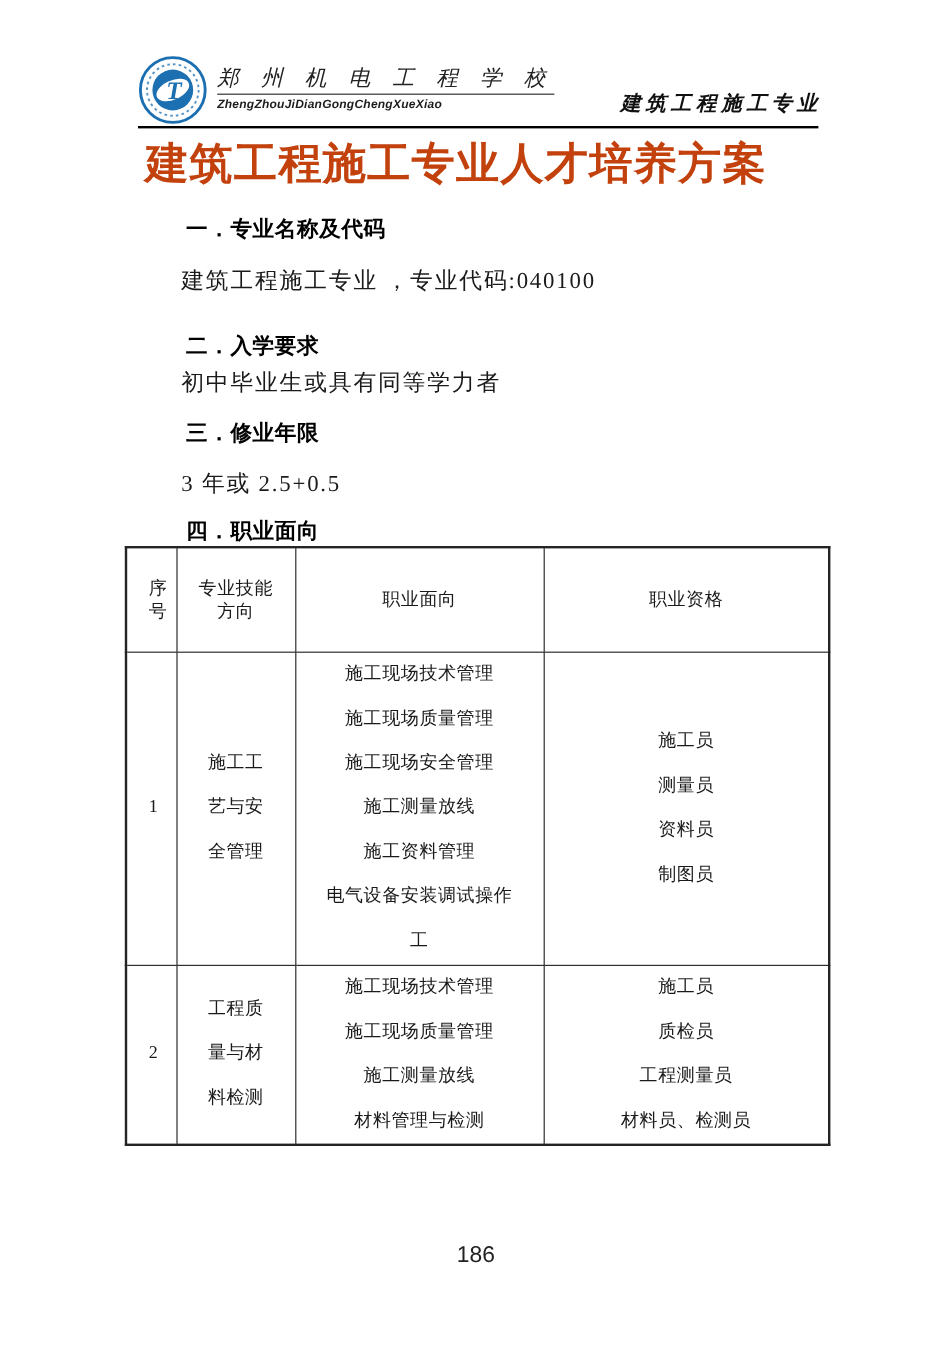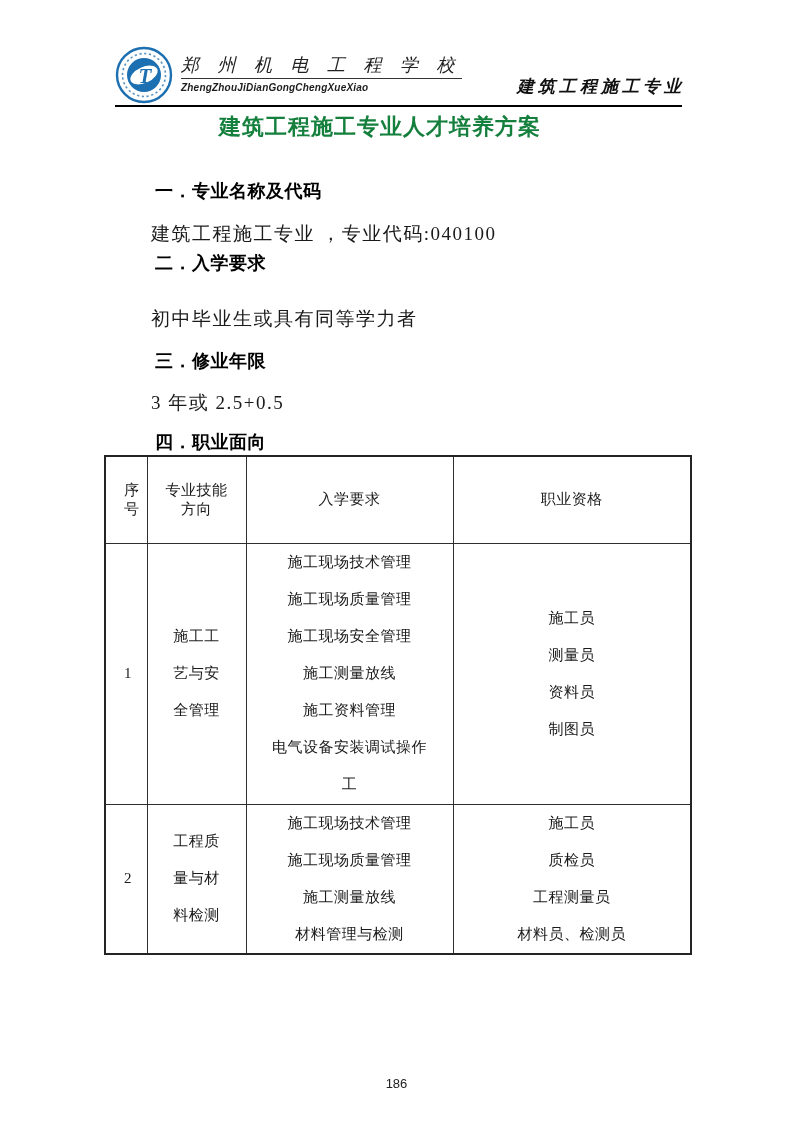--- a/index.html
+++ b/index.html
@@ -30,30 +30,30 @@
     font-size:17px;font-weight:bold;font-style:italic;
     letter-spacing:4px;color:#111;white-space:nowrap;align-self:flex-end;
     margin-bottom:8px;}
   .header-rule{position:absolute;top:105px;left:115px;width:567px;height:0;
     border-top:2.6px solid #000;}
 
   
   .doc-title{position:absolute;top:112px;left:0;width:760px;
     text-align:center;
     font-family:"Liberation Sans","DejaVu Sans",sans-serif;
-    font-size:22px;font-weight:bold;letter-spacing:1px;color:#15803d;}
+    font-size:36px;font-weight:bold;letter-spacing:1px;color:#c2410c;}
 
   
   .sec-heading{position:absolute;left:155px;
     font-size:18px;font-weight:bold;letter-spacing:0.5px;color:#000;
     white-space:nowrap;}
   .sec-body{position:absolute;left:151px;
     font-size:19px;letter-spacing:1.5px;color:#1a1a1a;white-space:nowrap;}
   #h1{top:179px} #b1{top:221px}
-  #h2{top:251px} #b2{top:306px}
+  #h2{top:276px} #b2{top:306px}
   #h3{top:349px} #b3{top:390px}
   #h4{top:430px}
 
   
   .career-table{
     position:absolute;top:455px;left:104px;
     border-collapse:collapse;table-layout:fixed;
     width:586px;
     font-size:15px;letter-spacing:0.5px;color:#1a1a1a;}
   .career-table th,.career-table td{
@@ -66,21 +66,21 @@
   .row-2{height:148px;}
   .tline{line-height:37px;}
   .dir-text{line-height:37px;padding:0 1px;}
   .cell-jobs{padding:0 20px !important;margin-left:28px;}
   .cell-quals{padding:0 10px !important;}
 
   
   .page-number{position:absolute;top:1036px;left:0;width:793px;
     text-align:center;
     font-family:"Liberation Sans","DejaVu Sans",sans-serif;
-    font-size:13px;color:#222;margin-top:40px;}
+    font-size:19px;color:#222;}
 </style>
 </head>
 <body>
 
 <div class="page">
 
   <div class="header">
     <div class="brand">
       <svg class="logo" viewBox="0 0 58 58">
         <circle cx="29" cy="29" r="27" fill="#ffffff" stroke="#1c6fb0" stroke-width="2.4"></circle>
@@ -115,21 +115,21 @@
     <colgroup>
       <col style="width:42px">
       <col style="width:99px">
       <col style="width:207px">
       <col style="width:238px">
     </colgroup>
     <thead>
       <tr class="row-header">
         <th>序号</th>
         <th>专业技能方向</th>
-        <th>入学要求</th>
+        <th>职业面向</th>
         <th>职业资格</th>
       </tr>
     </thead>
     <tbody>
       <tr class="row-1">
         <td>1</td>
         <td>
           <div class="dir-text">施工工艺与安全管理</div>
         </td>
         <td class="cell-jobs">

